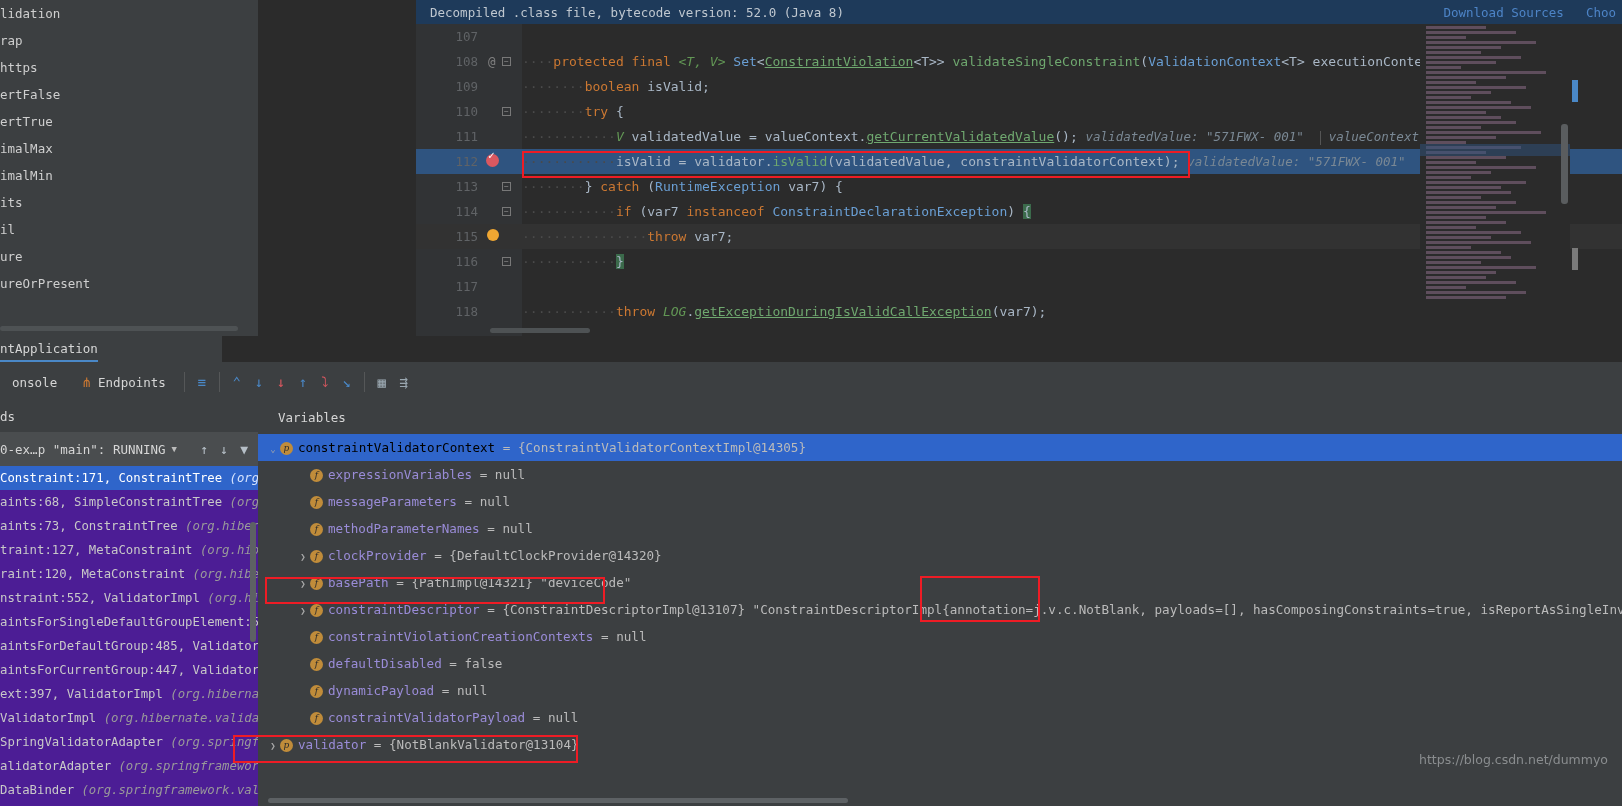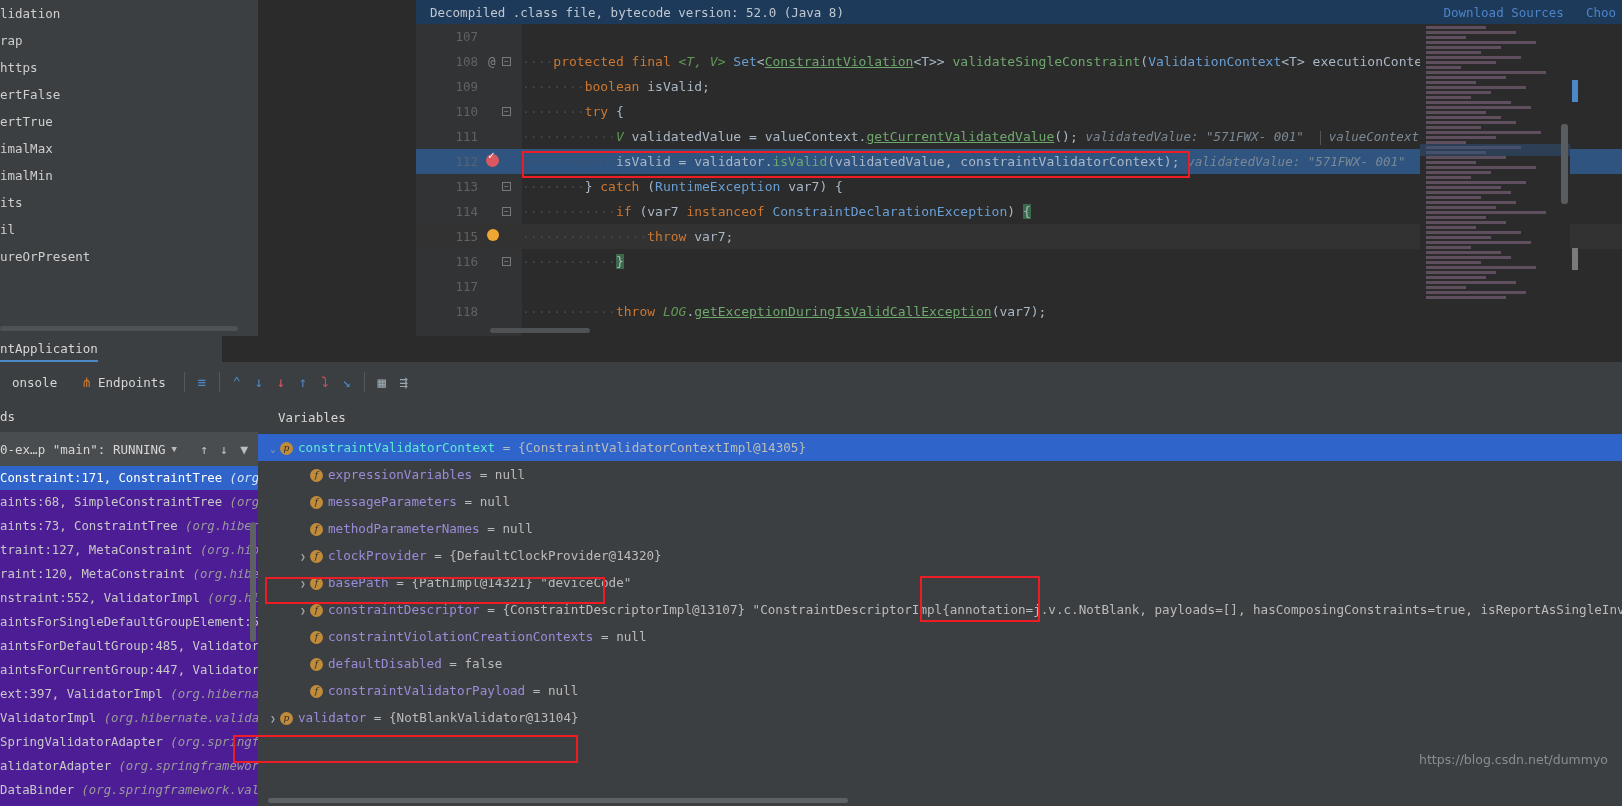--- a/index.html
+++ b/index.html
@@ -192,21 +192,21 @@
     color: #a9a9a9; font-size: 9px;
   }
   .badge {
     display: inline-block; width: 13px; height: 13px; border-radius: 50%;
     background: #c08c3a; color: #2b2b2b; font-size: 9px; line-height: 13px;
     text-align: center; font-family: "DejaVu Serif", serif; font-style: italic;
     vertical-align: middle; margin-right: 5px;
   }
   .badge.p { background: #c08c3a; }
   .vname { color: #9a8cd8; }
-  .vrow.sel .vname { color: #5eead4; text-align: center; }
+  .vrow.sel .vname { color: #000000; text-align: center; }
   .vval { color: #bbbbbb; }
   .vars-hscroll {
     position: absolute; left: 10px; bottom: 3px; width: 580px; height: 5px;
     background: #5d6164; border-radius: 3px;
   }
 
   .watermark {
     position: absolute; right: 14px; top: 752px;
     color: #8a8d8f; font-size: 12.5px;
     font-family: "DejaVu Sans", sans-serif;
@@ -222,20 +222,21 @@
     <div id="tree-list">
         <div class="tree-item">lidation</div>
         <div class="tree-item">rap</div>
         <div class="tree-item">https</div>
         <div class="tree-item">ertFalse</div>
         <div class="tree-item">ertTrue</div>
         <div class="tree-item">imalMax</div>
         <div class="tree-item">imalMin</div>
         <div class="tree-item">its</div>
         <div class="tree-item">il</div>
+        <div class="tree-item">ure</div>
         <div class="tree-item">ureOrPresent</div>
       </div>
   </div>
   <div class="left-scrollbar"></div>
   <div class="left-tab">ntApplication</div>
   <div class="left-tab-underline"></div>
 
   <div class="editor-banner">
     <span class="banner-text">Decompiled .class file, bytecode version: 52.0 (Java 8)</span>
     <span class="banner-links">
@@ -435,20 +436,21 @@
     <div class="vars-body" id="var-list">
         <div class="vrow sel" style="padding-left: 8px;"><span class="varrow-arrow">⌄</span><span class="badge p">p</span><span class="vname">constraintValidatorContext</span><span> </span><span class="vval">= {ConstraintValidatorContextImpl@14305}</span></div>
         <div class="vrow" style="padding-left: 38px;"><span class="varrow-arrow"></span><span class="badge f">f</span><span class="vname">expressionVariables</span><span> </span><span class="vval">= null</span></div>
         <div class="vrow" style="padding-left: 38px;"><span class="varrow-arrow"></span><span class="badge f">f</span><span class="vname">messageParameters</span><span> </span><span class="vval">= null</span></div>
         <div class="vrow" style="padding-left: 38px;"><span class="varrow-arrow"></span><span class="badge f">f</span><span class="vname">methodParameterNames</span><span> </span><span class="vval">= null</span></div>
         <div class="vrow" style="padding-left: 38px;"><span class="varrow-arrow">❯</span><span class="badge f">f</span><span class="vname">clockProvider</span><span> </span><span class="vval">= {DefaultClockProvider@14320}</span></div>
         <div class="vrow" style="padding-left: 38px;"><span class="varrow-arrow">❯</span><span class="badge f">f</span><span class="vname">basePath</span><span> </span><span class="vval">= {PathImpl@14321} "deviceCode"</span></div>
         <div class="vrow" style="padding-left: 38px;"><span class="varrow-arrow">❯</span><span class="badge f">f</span><span class="vname">constraintDescriptor</span><span> </span><span class="vval">= {ConstraintDescriptorImpl@13107} "ConstraintDescriptorImpl{annotation=j.v.c.NotBlank, payloads=[], hasComposingConstraints=true, isReportAsSingleInvalidConstraint=</span></div>
         <div class="vrow" style="padding-left: 38px;"><span class="varrow-arrow"></span><span class="badge f">f</span><span class="vname">constraintViolationCreationContexts</span><span> </span><span class="vval">= null</span></div>
         <div class="vrow" style="padding-left: 38px;"><span class="varrow-arrow"></span><span class="badge f">f</span><span class="vname">defaultDisabled</span><span> </span><span class="vval">= false</span></div>
+        <div class="vrow" style="padding-left: 38px;"><span class="varrow-arrow"></span><span class="badge f">f</span><span class="vname">dynamicPayload</span><span> </span><span class="vval">= null</span></div>
         <div class="vrow" style="padding-left: 38px;"><span class="varrow-arrow"></span><span class="badge f">f</span><span class="vname">constraintValidatorPayload</span><span> </span><span class="vval">= null</span></div>
         <div class="vrow" style="padding-left: 8px;"><span class="varrow-arrow">❯</span><span class="badge p">p</span><span class="vname">validator</span><span> </span><span class="vval">= {NotBlankValidator@13104}</span></div>
       </div>
     <div class="vars-hscroll"></div>
   </div>
 
   <div class="redbox" style="left:265px; top:577px; width:340px; height:27px;"></div>
   <div class="redbox" style="left:920px; top:576px; width:120px; height:46px;"></div>
   <div class="redbox" style="left:233px; top:735px; width:345px; height:28px;"></div>
 

